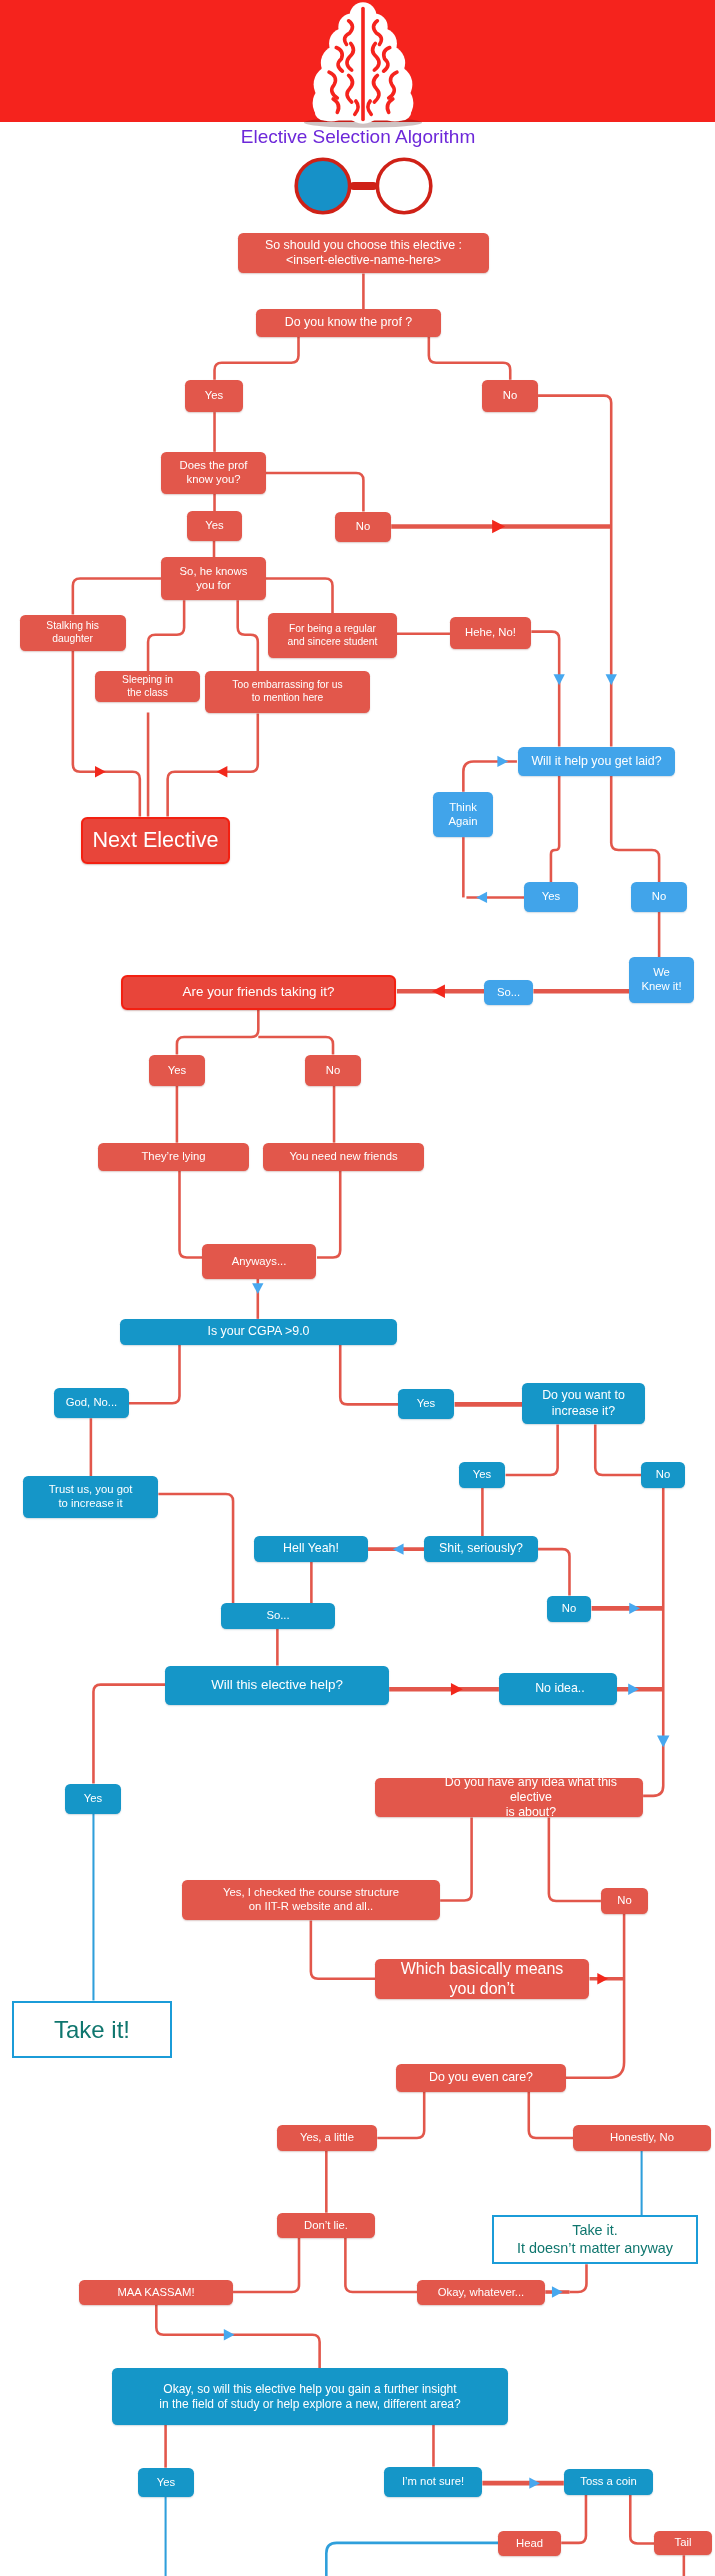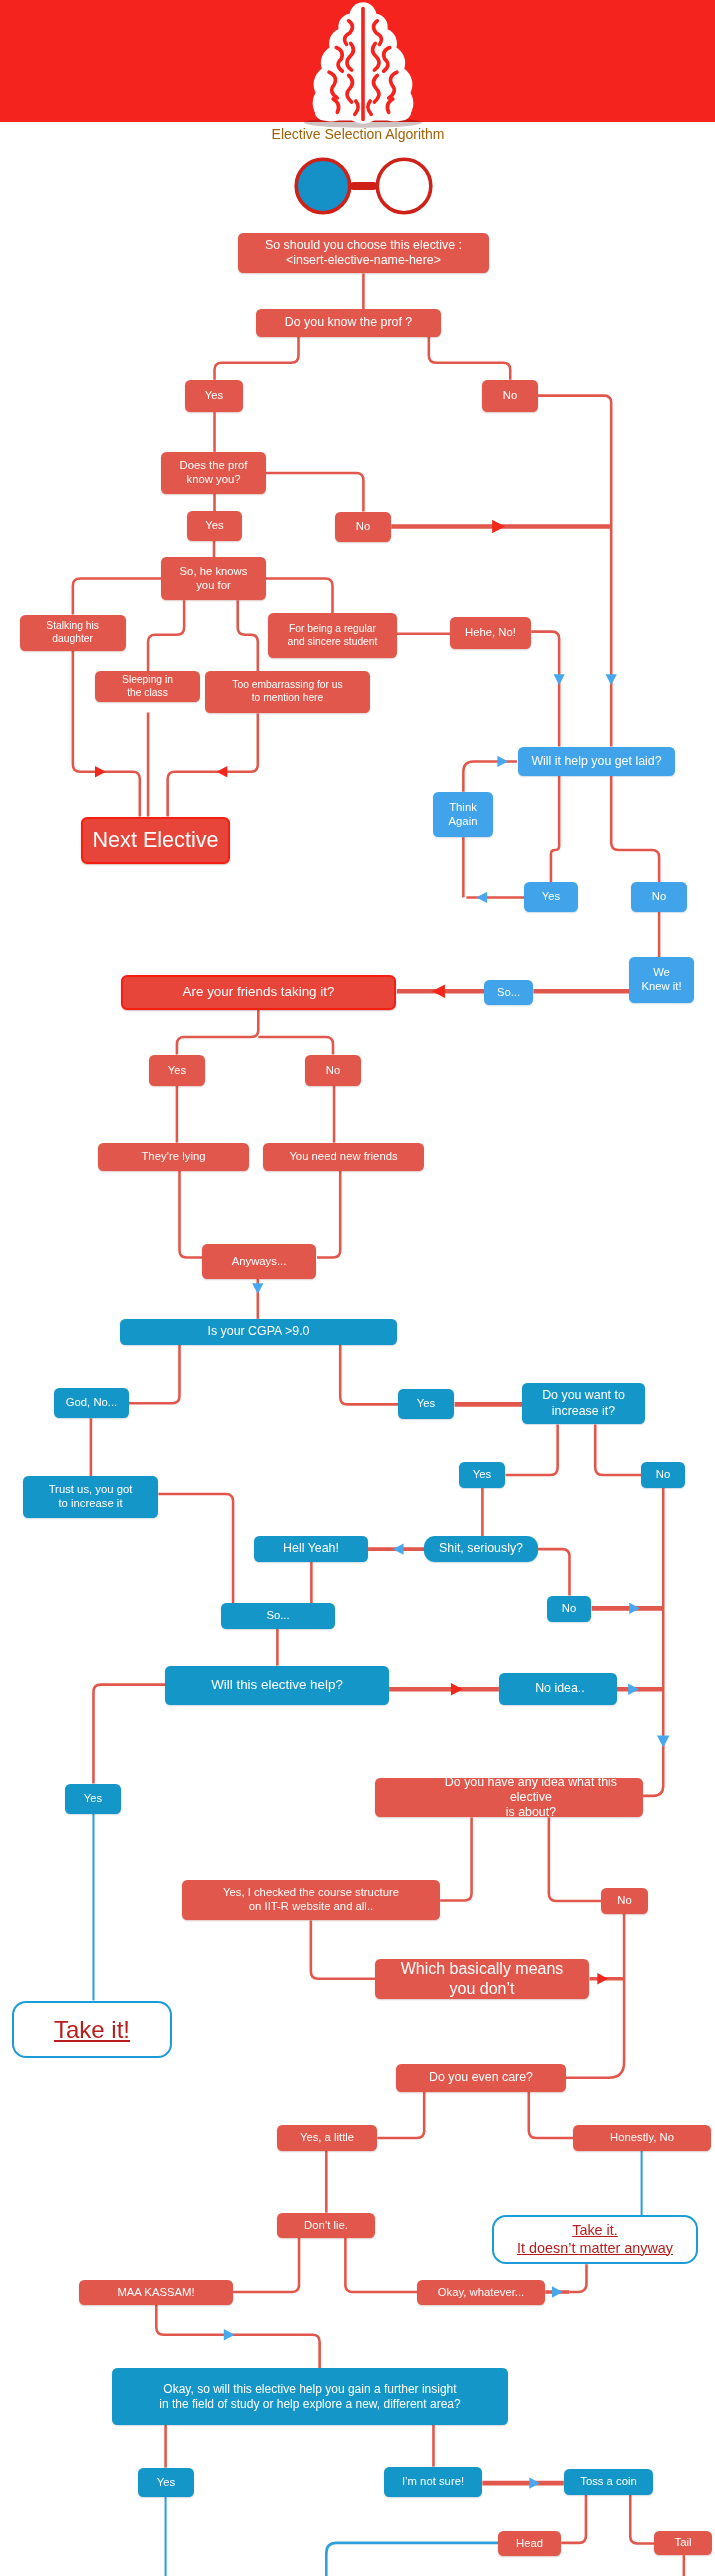--- a/index.html
+++ b/index.html
@@ -1,32 +1,32 @@
 <!DOCTYPE html>
 <html style="font-size:8.2px"><head>
 <meta charset="utf-8">
 <style>
   html,body{margin:0;padding:0;background:#fff;}
   #canvas{position:relative;width:716px;height:2716px;background:#ffffff;overflow:hidden;
           font-family:"Liberation Sans",sans-serif;}
   #hdr{position:absolute;left:0;top:0;width:716px;height:122px;background:#f5231d;}
   #brain{position:absolute;left:291px;top:0;width:144px;height:129px;}
   #title{position:absolute;left:0;top:126px;width:716px;text-align:center;
-         font-size:14px;color:#a16207;font-weight:400;}
+         font-size:19px;color:#6d28d9;font-weight:400;}
   #glasses{position:absolute;left:289px;top:155px;width:149px;height:63px;}
   #wires{position:absolute;left:0;top:0;width:716px;height:2716px;}
   .node{position:absolute;border-radius:5.2px;color:#fff;display:flex;align-items:center;
         justify-content:center;text-align:center;white-space:pre-line;line-height:1.22;
         box-sizing:border-box;padding:1px 4.1px;}
   .k-tomato{background:#e2574b;box-shadow:0 1px 1.5px rgba(120,40,30,.25);}
   .k-bright{background:#e8453a;border:2.1px solid #f32011;border-radius:6.2px;
             box-shadow:0 1px 1.5px rgba(120,40,30,.3);}
   .k-light{background:#41a4ea;box-shadow:0 1px 1.5px rgba(30,80,120,.2);}
   .k-dark{background:#1596c8;box-shadow:0 1px 1.5px rgba(20,70,100,.2);}
-  .k-outline{background:#ffffff;border:2.6px solid #1b9cd8;color:#b91c1c;border-radius:14px;text-decoration:underline;}
+  .k-outline{background:#ffffff;border:2.6px solid #1b9cd8;color:#0f766e;border-radius:0;}
 </style>
 </head>
 <body>
 
 <div id="canvas">
   <div id="hdr">
     <svg id="brain" viewBox="0 0 280 250">
       <ellipse cx="140" cy="238" rx="115" ry="10" fill="rgba(60,10,10,0.25)"></ellipse>
       <g fill="#ffffff">
         <circle cx="140" cy="30" r="26"></circle>
@@ -206,21 +206,21 @@
     <div class="node k-dark" style="left: 120px; top: 1319px; width: 277px; height: 26px; font-size: 12.4px;">Is your CGPA &gt;9.0</div>
     <div class="node k-dark" style="left: 54px; top: 1388px; width: 75px; height: 30px; font-size: 11.3px;">God, No...</div>
     <div class="node k-dark" style="left: 398px; top: 1389px; width: 56px; height: 30px; font-size: 11.3px;">Yes</div>
     <div class="node k-dark" style="left: 522px; top: 1383px; width: 123px; height: 41px; font-size: 12.4px;">Do you want to
 increase it?</div>
     <div class="node k-dark" style="left: 23px; top: 1476px; width: 135px; height: 42px; font-size: 11.3px;">Trust us, you got
 to increase it</div>
     <div class="node k-dark" style="left: 459px; top: 1462px; width: 46px; height: 26px; font-size: 11.3px;">Yes</div>
     <div class="node k-dark" style="left: 641px; top: 1462px; width: 44px; height: 26px; font-size: 11.3px;">No</div>
     <div class="node k-dark" style="left: 254px; top: 1536px; width: 114px; height: 26px; font-size: 12.4px;">Hell Yeah!</div>
-    <div class="node k-dark" style="left: 424px; top: 1536px; width: 114px; height: 26px; font-size: 12.4px; border-radius: 11px;">Shit, seriously?</div>
+    <div class="node k-dark" style="left: 424px; top: 1536px; width: 114px; height: 26px; font-size: 12.4px;">Shit, seriously?</div>
     <div class="node k-dark" style="left: 547px; top: 1596px; width: 44px; height: 26px; font-size: 11.3px;">No</div>
     <div class="node k-dark" style="left: 221px; top: 1603px; width: 114px; height: 26px; font-size: 11.3px;">So...</div>
     <div class="node k-dark" style="left: 165px; top: 1666px; width: 224px; height: 39px; font-size: 13.4px;">Will this elective help?</div>
     <div class="node k-dark" style="left: 499px; top: 1673px; width: 118px; height: 32px; font-size: 12.4px; padding-left: 8px;">No idea..</div>
     <div class="node k-dark" style="left: 65px; top: 1784px; width: 56px; height: 30px; font-size: 11.3px;">Yes</div>
     <div class="node k-tomato" style="left: 375px; top: 1778px; width: 268px; height: 39px; font-size: 12.4px; padding-left: 48px;">Do you have any idea what this elective
 is about?</div>
     <div class="node k-tomato" style="left: 182px; top: 1880px; width: 258px; height: 40px; font-size: 11.3px;">Yes, I checked the course structure
 on IIT-R website and all..</div>
     <div class="node k-tomato" style="left: 601px; top: 1888px; width: 47px; height: 26px; font-size: 11.3px;">No</div>

